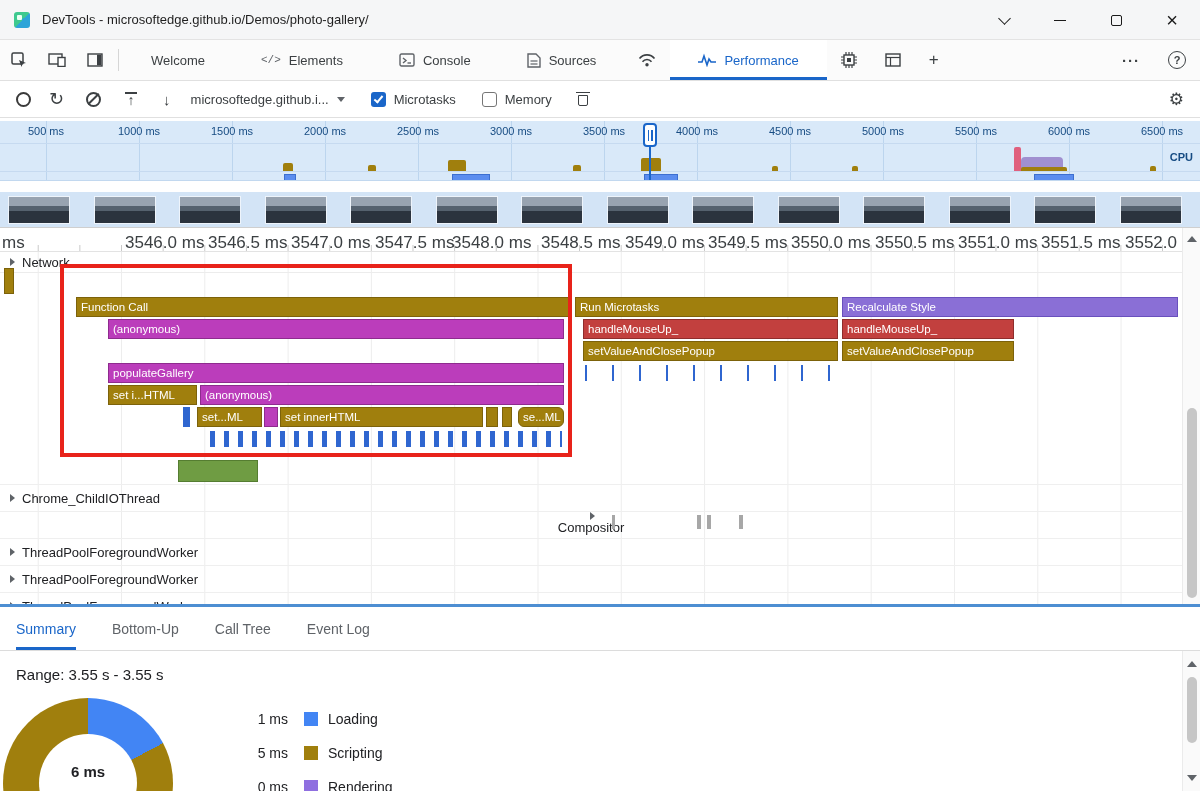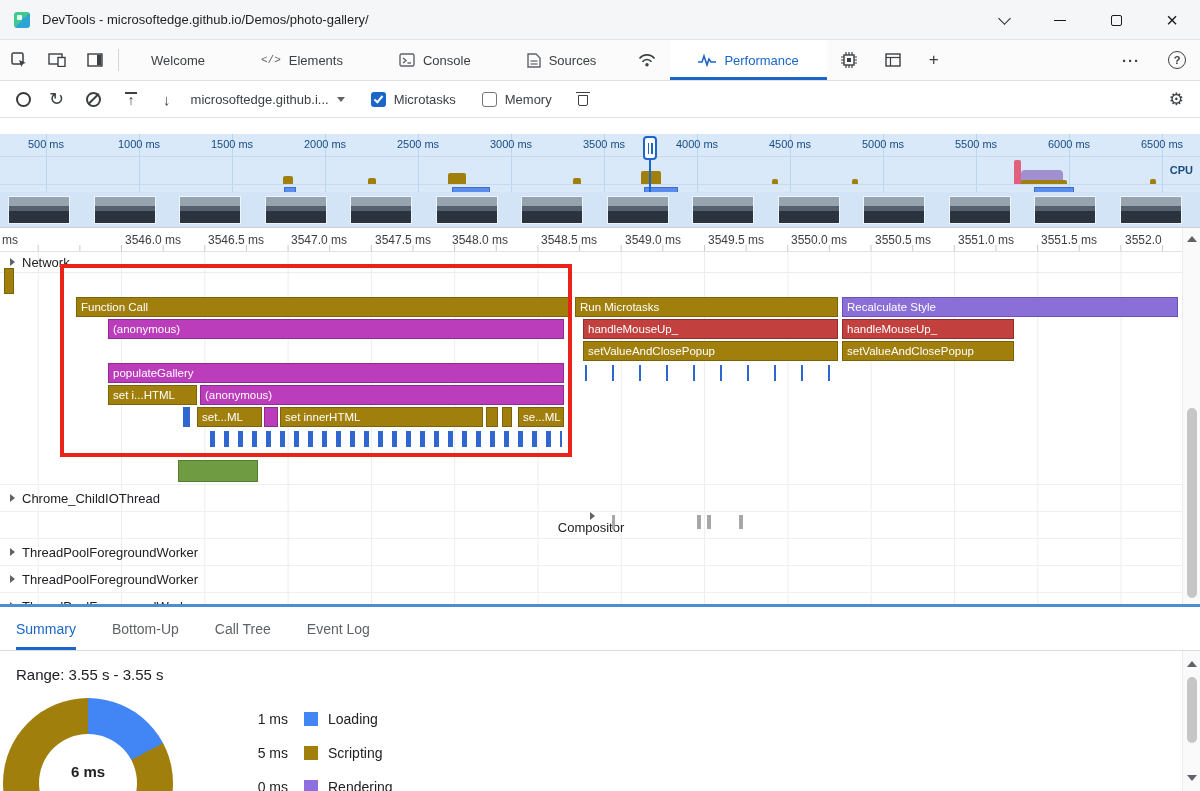--- a/index.html
+++ b/index.html
@@ -48,21 +48,21 @@
   .cb.checked { background:#1a66c9; margin-left:26px; }
   .cb.unchecked { background:#fff; border:1.6px solid #767676; margin-left:26px; }
   .cb .check { width:5px; height:9px; border-right:2px solid #fff; border-bottom:2px solid #fff; transform:rotate(40deg); margin-top:-2px; }
   .cb-label { margin-left:8px; font-size:13px; color:#3c4043; }
   .trash { position:relative; width:14px; height:15px; margin-left:24px; }
   .trash .lid { position:absolute; top:0; left:0; width:14px; border-top:1.8px solid #3c4043; }
   .trash .bin { position:absolute; top:3px; left:2px; width:10px; height:11px; border:1.5px solid #3c4043; border-radius:0 0 2px 2px; }
   .gear-glyph { margin-left:auto; margin-right:16px; font-size:17px; color:#3c4043; }
 
   
-  .overview { position:absolute; left:0; top:134px; width:1200px; height:60px; background:#d9e9f9;
+  .overview { position:absolute; left:0; top:121px; width:1200px; height:60px; background:#d9e9f9;
     background-image:linear-gradient(90deg,#bcd5ee 1px,transparent 1px); background-size:93px 100%; background-position:46px 0;
     border-bottom:1px solid #c2d8ef; overflow:hidden; }
   .ov-line { position:absolute; left:0; width:1200px; height:1px; background:#c6daf0; }
   .ov-tick { position:absolute; top:4px; width:80px; text-align:center; font-size:11px; color:#174c83; }
   .ov-side { position:absolute; right:7px; font-size:11px; color:#174c83; font-weight:700; }
   .bump { position:absolute; background:#a07f0d; border-radius:2px 2px 0 0; }
   .bump.purple { background:#a090d0; }
   .bump.pink { background:#e0607e; }
   .netbar { position:absolute; top:53px; height:7px; background:#5b8def; border:1px solid #3d6fd0; }
   .scrub-handle { position:absolute; left:643px; top:2px; width:14px; height:24px; background:#fff; border:2px solid #1a66c9; border-radius:4px; display:flex; justify-content:center; gap:2px; align-items:center; }
@@ -71,21 +71,21 @@
 
   
   .filmstrip { position:absolute; left:0; top:192px; width:1200px; height:36px; background:#d3e4f6; border-bottom:1px solid #cfcfcf; }
   .thumb { position:absolute; top:4px; width:62px; height:28px; border:1px solid #eef4fb;
     background:linear-gradient(180deg,#98a3b0 0 36%,#55616e 36% 55%,#2b333e 55% 100%); }
 
   
   .ruler { position:absolute; left:0; top:228px; width:1200px; height:24px; background:#fff; border-bottom:1px solid #e3e3e3; }
   .ruler-ticks { position:absolute; left:0; bottom:0; width:1182px; height:6px;
     background-image:linear-gradient(90deg,#c9c9c9 1px,transparent 1px); background-size:41.65px 6px; background-position:121px 0; }
-  .r-label { position:absolute; top:5px; font-size:12px; color:#3c4043; white-space:nowrap; }
+  .r-label { position:absolute; top:5px; font-size:17px; color:#3c4043; white-space:nowrap; }
 
   
   .tracks { position:absolute; left:0; top:252px; width:1182px; height:352px; background:#fff;
     background-image:linear-gradient(90deg,#ededed 1px,transparent 1px); background-size:83.3px 100%; background-position:121px 0;
     overflow:hidden; }
   .trow { position:absolute; left:0; width:1182px; display:flex; align-items:center; font-size:13px; color:#202124; background:transparent; }
   .tri { width:0; height:0; border-left:5px solid #5f6368; border-top:4px solid transparent; border-bottom:4px solid transparent; margin:0 7px 0 10px; flex:0 0 auto; }
   .bar { position:absolute; height:20px; font-size:11.5px; line-height:18px; color:#fff; padding:0 4px; overflow:hidden; white-space:nowrap; border:1px solid transparent; }
   .olive { background:#a07f0d; border-color:#7c620a; }
   .magenta { background:#bb3dbb; border-color:#8e2b8e; }
@@ -369,21 +369,21 @@
 
     <div class="bar olive" style="left:108px;top:133px;width:89px;">set i...HTML</div>
     <div class="bar magenta" style="left:200px;top:133px;width:364px;">(anonymous)</div>
 
     <div class="bar bluetick" style="left:183px;top:155px;width:7px;"></div>
     <div class="bar olive" style="left:197px;top:155px;width:65px;">set...ML</div>
     <div class="bar magenta" style="left:264px;top:155px;width:14px;"></div>
     <div class="bar olive" style="left:280px;top:155px;width:203px;">set innerHTML</div>
     <div class="bar olive" style="left:486px;top:155px;width:12px;"></div>
     <div class="bar olive" style="left:502px;top:155px;width:8px;"></div>
-    <div class="bar olive" style="left:518px;top:155px;width:46px;">se...ML</div>
+    <div class="bar olive" style="left:518px;top:155px;width:46px;border-radius:6px;">se...ML</div>
 
     <div class="bigticks" style="left:210px;top:179px;width:352px;"></div>
 
     <div class="redbox"></div>
 
     <div class="bar greenbar" style="left:178px;top:208px;width:80px;height:22px;"></div>
 
     <div class="trow" style="top:232px;height:27px;border-top:1px solid #efefef;">
       <span class="tri"></span>
       <span>Chrome_ChildIOThread</span>

